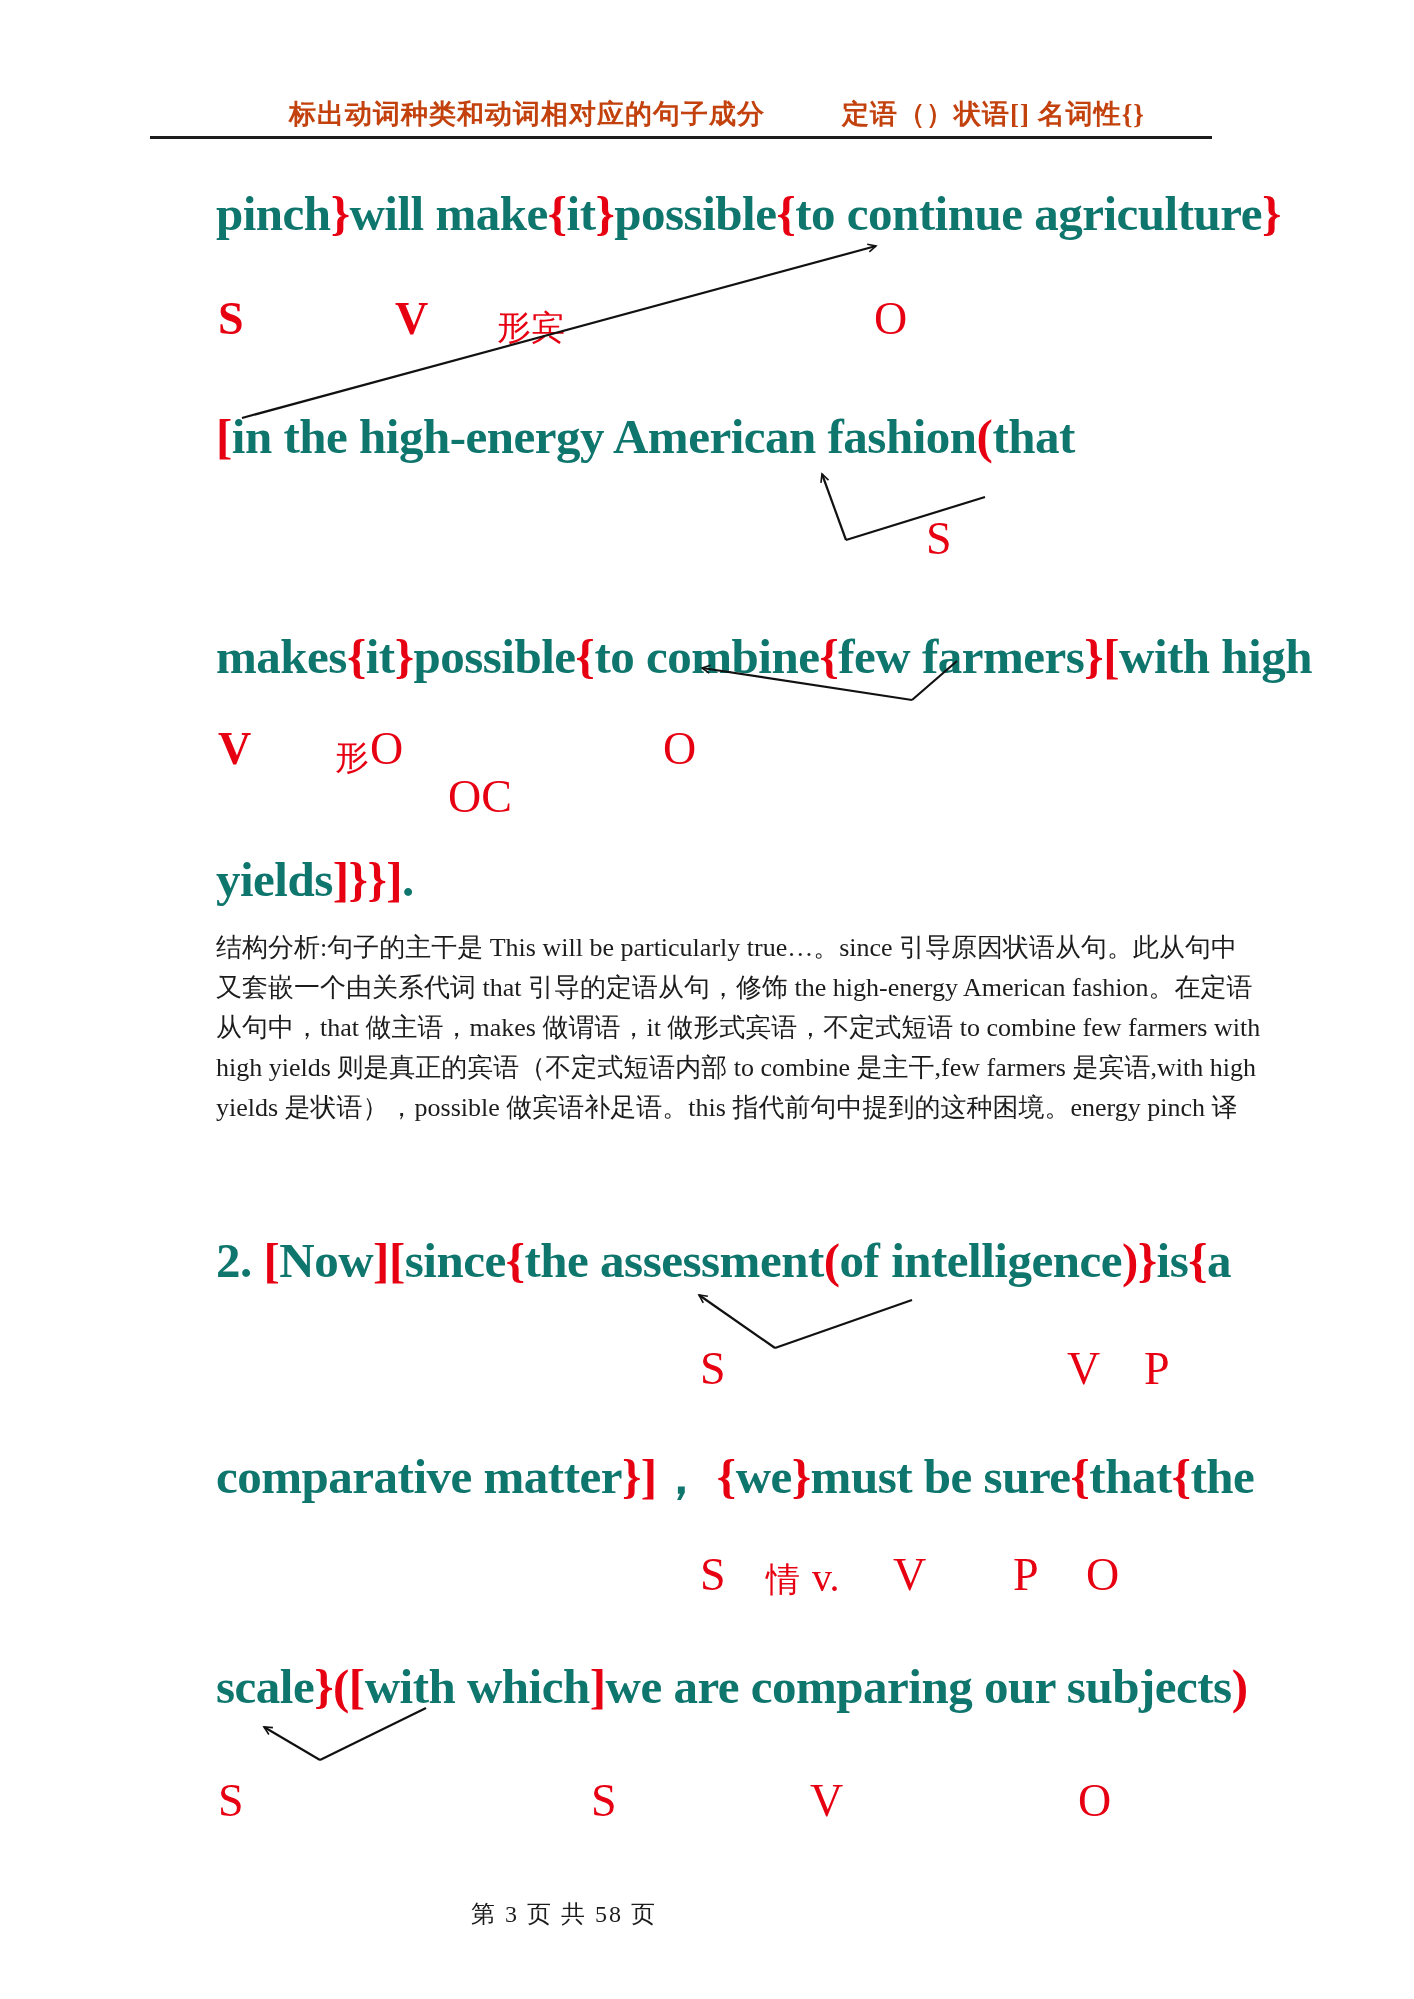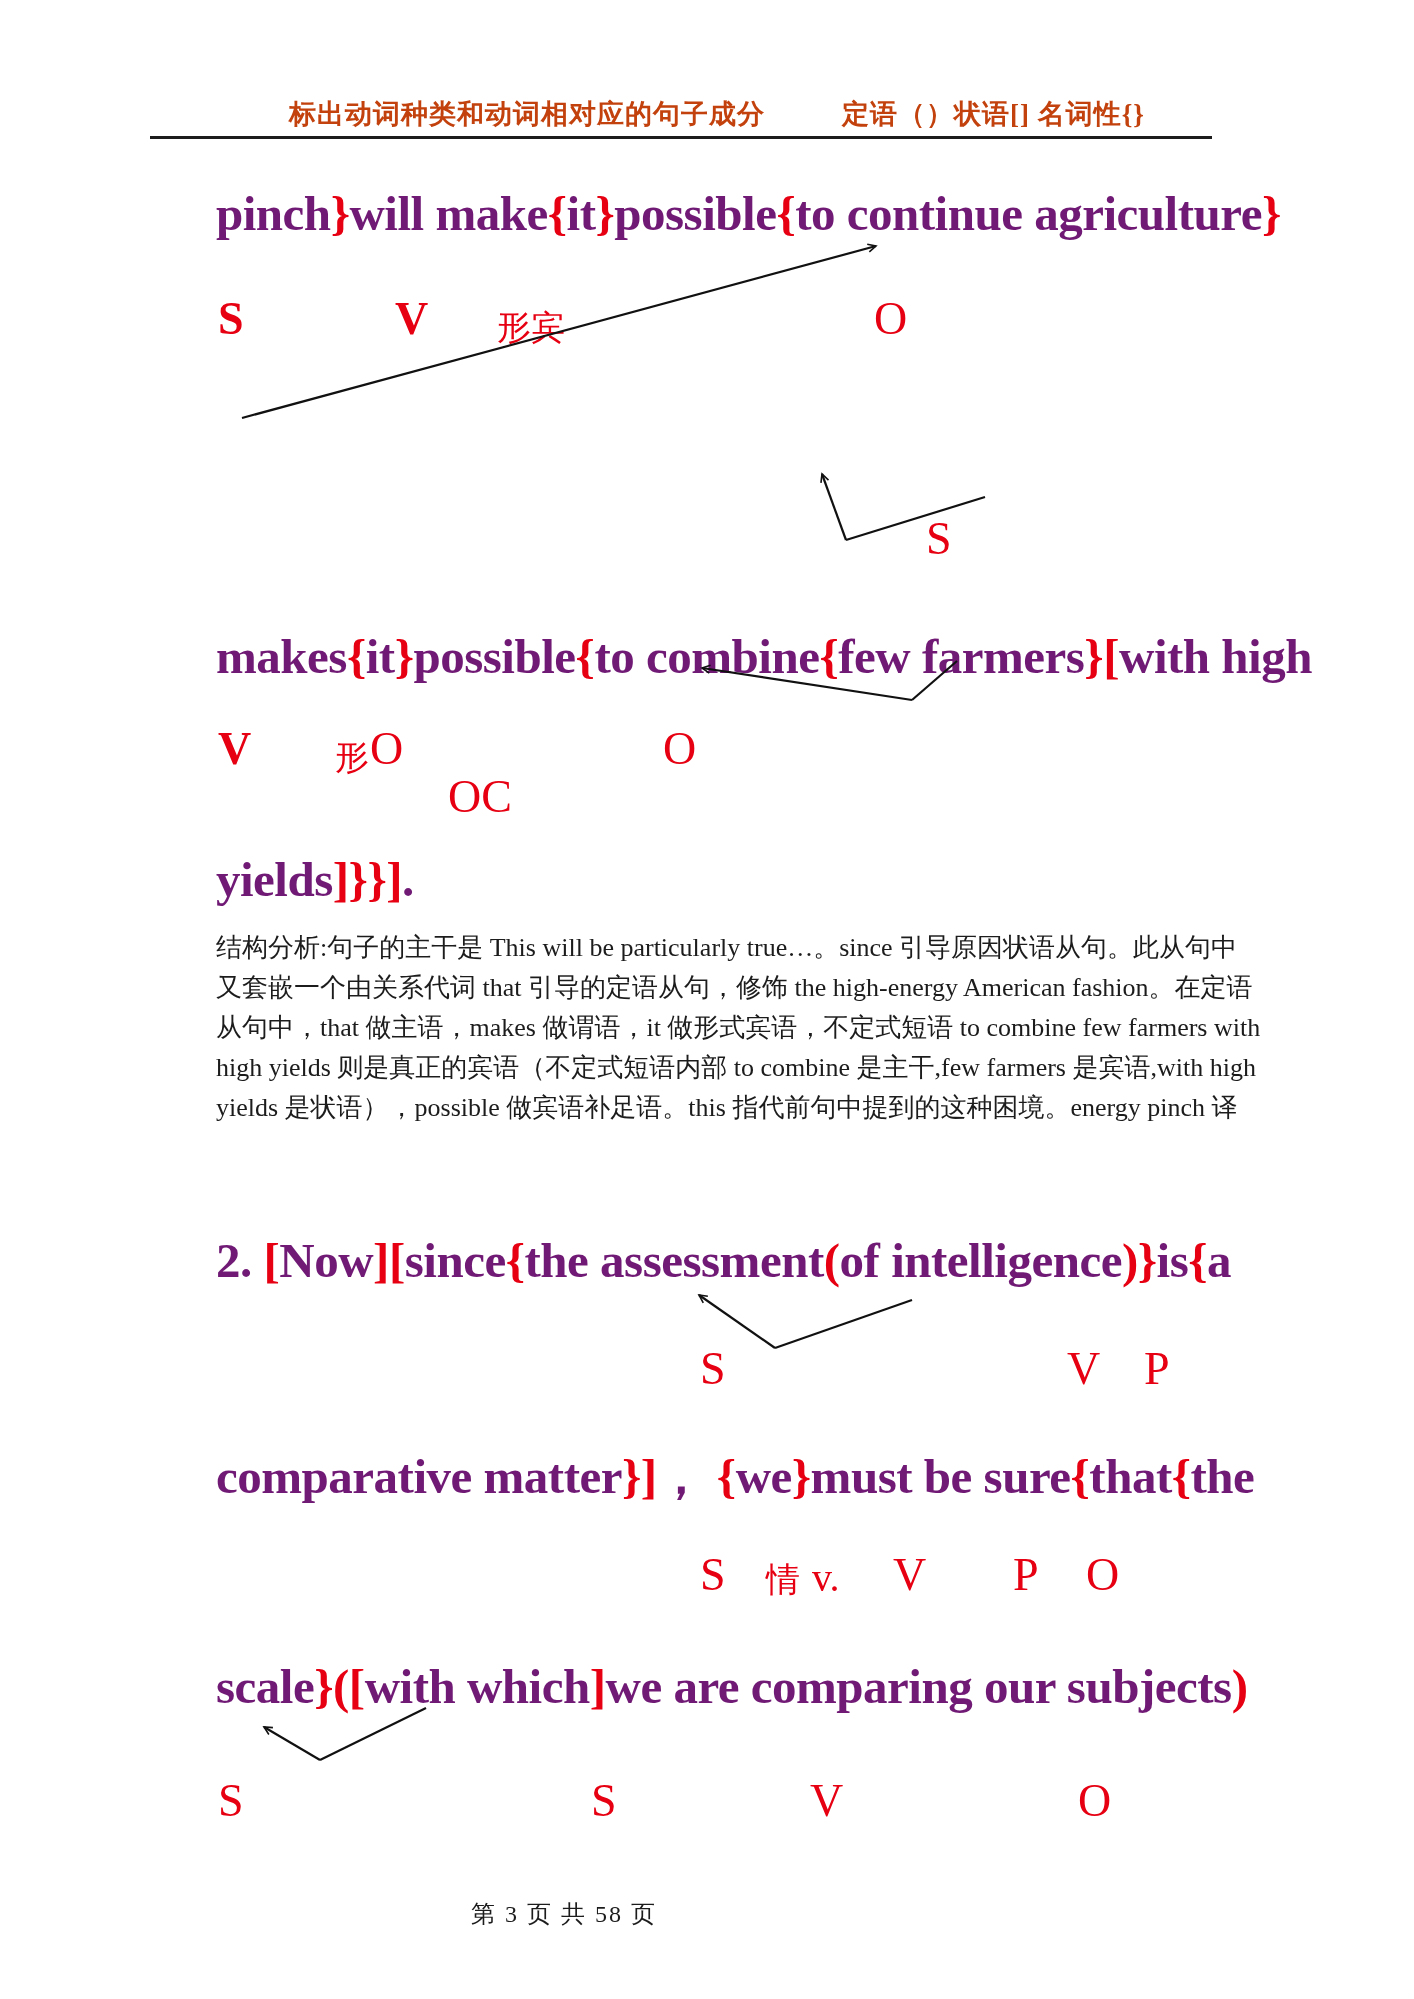--- a/index.html
+++ b/index.html
@@ -28,21 +28,21 @@
   
   .bigline{
     position:absolute;
     left:216px;
     font-size:49px;
     font-weight:700;
     letter-spacing:-0.5px;
     white-space:nowrap;
     color:#333333;
   }
-  .seg-blk{color:#701a75;}
+  .seg-blk{color:#0f766e;}
   .seg-red{color:#e60012;}
   
   .lbl{
     position:absolute;
     color:#e60012;
     font-size:46px;
     font-weight:400;
     white-space:nowrap;
     line-height:1;
   }
@@ -86,20 +86,21 @@
   <div class="hdr-txt" style="left:842px;top:96px;">定语（）状语[] 名词性{}</div>
   <div class="hdr-rule"></div>
 
   <div class="bigline" style="top:185px;"><span class="seg-blk">pinch</span><span class="seg-red">}</span><span class="seg-blk">will make</span><span class="seg-red">{</span><span class="seg-blk">it</span><span class="seg-red">}</span><span class="seg-blk">possible</span><span class="seg-red">{</span><span class="seg-blk">to continue agriculture</span><span class="seg-red">}</span></div>
 
   <span class="lbl bold" style="left:218px;top:296px;">S</span>
   <span class="lbl bold" style="left:395px;top:296px;">V</span>
   <span class="lbl cn" style="left:497px;top:306px;font-family:Liberation Serif, serif;">形宾</span>
   <span class="lbl" style="left:874px;top:296px;">O</span>
 
+  <div class="bigline" style="top:408px;"><span class="seg-red">[</span><span class="seg-blk">in the high-energy American fashion</span><span class="seg-red">(</span><span class="seg-blk">that</span></div>
 
   <span class="lbl" style="left:926px;top:516px;">S</span>
 
   <div class="bigline" style="top:628px;"><span class="seg-blk">makes</span><span class="seg-red">{</span><span class="seg-blk">it</span><span class="seg-red">}</span><span class="seg-blk">possible</span><span class="seg-red">{</span><span class="seg-blk">to combine</span><span class="seg-red">{</span><span class="seg-blk">few farmers</span><span class="seg-red">}[</span><span class="seg-blk">with high</span></div>
 
   <span class="lbl bold" style="left:218px;top:726px;">V</span>
   <span class="lbl cn" style="left:335px;top:736px;">形</span>
   <span class="lbl" style="left:370px;top:726px;">O</span>
   <span class="lbl" style="left:448px;top:726px;margin-top:48px;">OC</span>
   <span class="lbl" style="left:663px;top:726px;">O</span>

